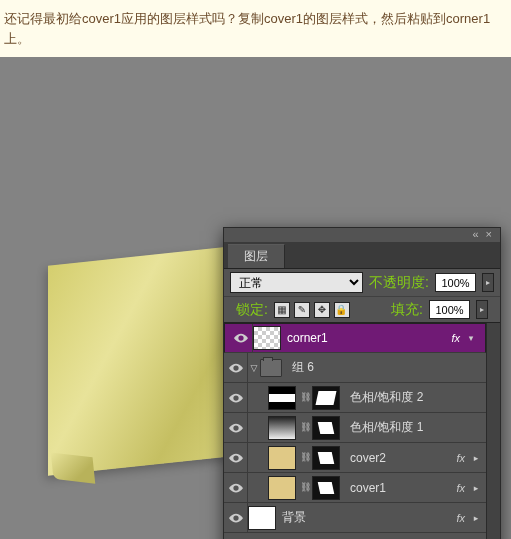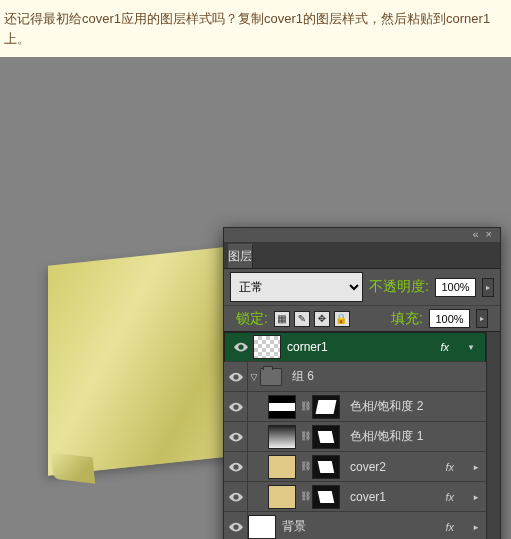--- a/index.html
+++ b/index.html
@@ -5,49 +5,49 @@
 *{margin:0;padding:0;box-sizing:border-box;font-family:"Microsoft YaHei",SimSun,sans-serif}
 body{width:511px;height:539px;overflow:hidden}
 .top-text{background:#fffceb;padding:9px 4px;font-size:13px;color:#6b4a2a;line-height:1.5}
 .canvas{width:511px;height:520px;background:#838383;position:relative}
 .shape{position:absolute;left:48px;top:195px;width:260px;height:210px;transform:skewY(-6deg);background:linear-gradient(120deg,#d4ce6e 0%,#e8e39a 30%,#c5bf62 60%,#e6e190 100%);box-shadow:-2px 4px 10px rgba(0,0,0,.25)}
 .shape::after{content:"";position:absolute;left:4px;bottom:-8px;width:42px;height:26px;background:linear-gradient(135deg,#e8e39a 0%,#b8b25a 70%);transform:skewY(18deg) rotate(-6deg);border-radius:2px 0 0 6px}
 .panel{position:absolute;right:10px;top:170px;width:278px;background:#535353;border:1px solid #2a2a2a;box-shadow:0 4px 16px rgba(0,0,0,.6);font-size:12px;color:#ddd}
 .tab-strip{background:#535353;height:14px;position:relative}
 .tab-strip .r{position:absolute;right:6px;top:0;font-size:11px;color:#bbb;letter-spacing:2px}
 .panel-tabs{display:flex;background:#3a3a3a;border-bottom:1px solid #222;padding-left:4px}
-.panel-tab{background:#535353;padding:3px 0;border-top:1px solid #5a5a5a;border-right:1px solid #2a2a2a;font-size:12px;margin-top:2px}
+.panel-tab{background:#535353;padding:3px 16px;border-top:1px solid #5a5a5a;border-right:1px solid #2a2a2a;font-size:12px;margin-top:2px}
 .row{display:flex;align-items:center;padding:3px 6px;gap:6px}
-.sel{height:30px;background:#e6e6e6;border:1px solid #222;color:#000;font-size:12px;padding:0 4px}
+.sel{height:21px;background:#e6e6e6;border:1px solid #222;color:#000;font-size:12px;padding:0 4px}
 .sel.mode{flex:1}
 .lbl{font-size:14px;color:#84cc16}
 .pct{width:41px;height:19px;background:#fff;border:1px solid #222;color:#000;font-size:11px;text-align:center;display:flex;align-items:center;justify-content:center}
 .chev{width:12px;height:19px;background:#4a4a4a;border:1px solid #222;color:#ccc;font-size:8px;display:flex;align-items:center;justify-content:center}
 .lock-row{display:flex;align-items:center;padding:3px 12px;gap:6px;border-top:1px solid #404040;border-bottom:1px solid #222}
 .lock-icons{display:flex;gap:4px;align-items:center}
 .lock-ic{width:16px;height:16px;border:1px solid #222;background:#e0e0e0;font-size:10px;color:#333;display:flex;align-items:center;justify-content:center}
 .layer{display:flex;align-items:center;min-height:30px;border-bottom:1px solid #3a3a3a;position:relative}
-.layer.sel{background:#14532d;color:#fff}
+.layer.sel{background:#701a75;color:#fff}
 .eye{width:24px;display:flex;align-items:center;justify-content:center;border-right:1px solid #3a3a3a;align-self:stretch}
 .eye svg{width:14px;height:10px;fill:#ccc}
 .indent{width:0}
 .indent.d1{width:20px}
 .twist{width:12px;font-size:9px;color:#ccc;text-align:center}
 .thumb{width:28px;height:24px;border:1px solid #222;background:#fff;margin-right:2px;flex-shrink:0}
 .thumb.trans{background:repeating-conic-gradient(#ccc 0 25%,#fff 0 50%) 0 0/8px 8px}
 .thumb.grad{background:linear-gradient(#000 0%,#000 30%,#fff 30%,#fff 70%,#000 70%)}
 .thumb.grad2{background:linear-gradient(#222 0%,#888 50%,#eee 100%)}
 .thumb.tan{background:#e0c986}
 .thumb.white{background:#fff}
 .mask{width:28px;height:24px;border:1px solid #222;background:#111;position:relative;margin-right:6px;flex-shrink:0}
 .mask::after{content:"";position:absolute;inset:4px;background:#fff;transform:skewX(-12deg)}
 .mask.m2::after{transform:skewX(12deg);inset:5px 6px}
 .link{width:10px;height:12px;color:#ccc;font-size:9px;text-align:center;margin:0 2px}
 .name{flex:1;padding-left:4px;font-size:12px;white-space:nowrap;overflow:hidden}
-.fx{font-style:italic;font-size:11px;color:#ccc;margin-right:16px}
+.fx{font-style:italic;font-size:11px;color:#ccc;margin-right:5px}
 .layer.sel .fx{color:#fff}
 .arr{width:12px;font-size:9px;color:#ccc;text-align:center;margin-right:4px}
 .group-thumb{width:22px;height:18px;background:#6a6a6a;border:1px solid #333;border-radius:1px;margin-right:6px;position:relative}
 .group-thumb::before{content:"";position:absolute;left:2px;top:-3px;width:8px;height:3px;background:#6a6a6a;border:1px solid #333;border-bottom:none}
 .spacer{flex:1;min-height:34px;background:#535353}
 .side{width:14px;background:#424242;border-left:1px solid #2a2a2a;align-self:stretch}
 .layers-wrap{display:flex}
 .layers-col{flex:1}
 </style>
 </head>

